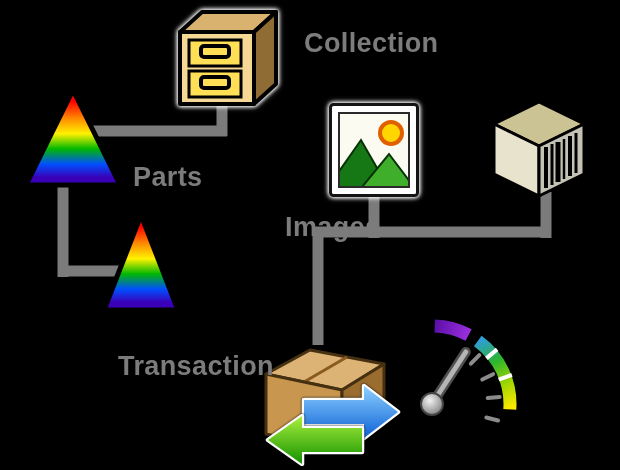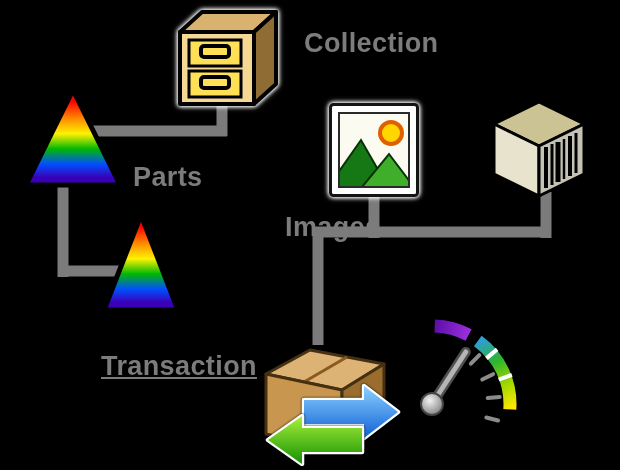--- a/index.html
+++ b/index.html
@@ -124,21 +124,21 @@
     </defs>
     <g stroke="#463012" stroke-width="3" stroke-linejoin="round">
       <polygon points="14,54 58,30 132,44 90,70" fill="#DCB275"></polygon>
       <line x1="95" y1="37" x2="52" y2="62" stroke="#8A5A20"></line>
       <polygon points="14,54 90,70 90,132 14,114" fill="#C8964E"></polygon>
       <polygon points="90,70 132,44 132,104 90,132" fill="#9A6C2E"></polygon>
     </g>
     <polygon class="arrow-outline" points="52,80 112,80 112,66 146,92 112,118 112,104 52,104" fill="url(#bluG)" stroke="#FFFFFF" stroke-width="4.5" paint-order="stroke" stroke-linejoin="round"></polygon>
     <polygon class="arrow-outline" points="110,108 50,108 50,96 16,120 50,144 50,132 110,132" fill="url(#grnG)" stroke="#FFFFFF" stroke-width="4.5" paint-order="stroke" stroke-linejoin="round"></polygon>
   </svg>
-  <div class="label" style="left:101px; top:351px;text-decoration:underline;">Transaction</div>
+  <div class="label" style="left:118px; top:351px;">Transaction</div>
 
   <svg class="icon" style="left:410px; top:312px;" width="112" height="112" viewBox="0 0 112 112">
     <defs>
       <linearGradient id="purG" x1="24" y1="14" x2="59" y2="23" gradientUnits="userSpaceOnUse">
         <stop offset="0" stop-color="#5B0EA6"></stop>
           <stop offset="1" stop-color="#9B30E0"></stop>
       </linearGradient>
       <linearGradient id="rbwG" x1="68" y1="29" x2="100" y2="97" gradientUnits="userSpaceOnUse">
         <stop offset="0" stop-color="#2E9ED8"></stop>
         <stop offset="0.35" stop-color="#2DB52D"></stop>

